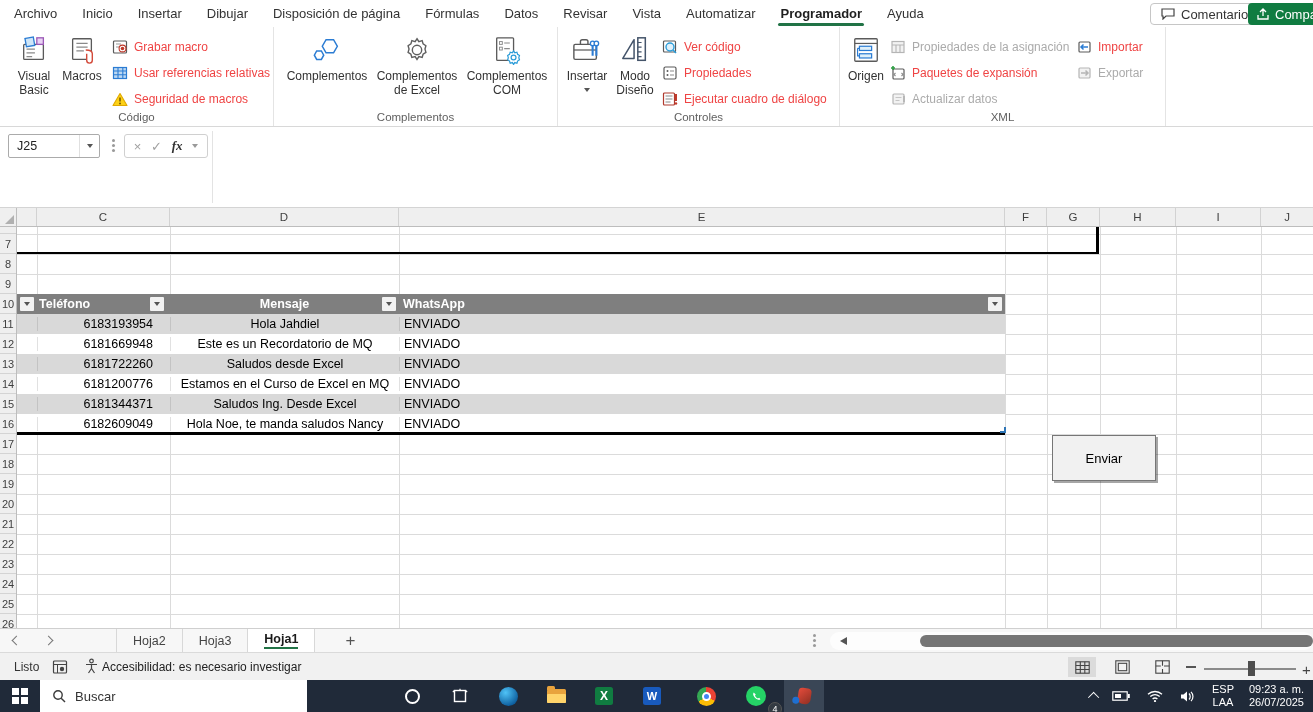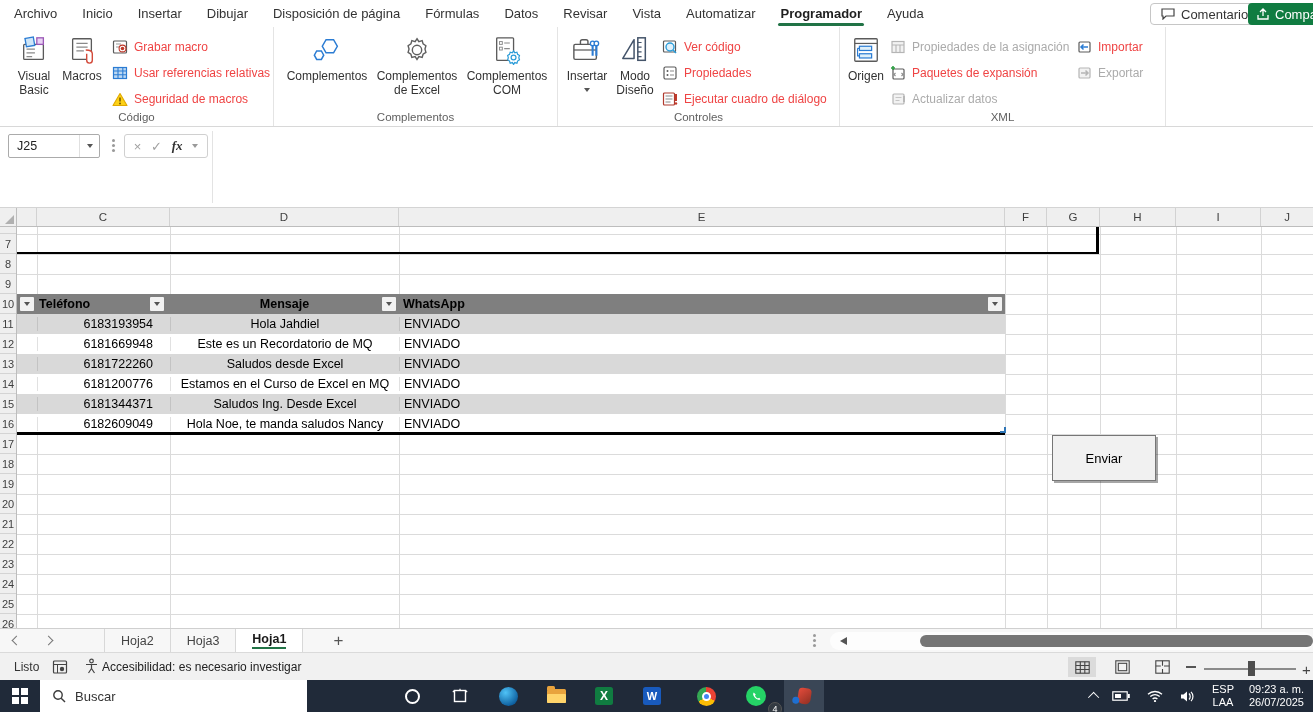--- a/index.html
+++ b/index.html
@@ -45,41 +45,41 @@
   .corner { position:absolute; left:0; top:0; width:17px; height:18px; border-right:1px solid #bdbdbd; }
   .corner::after { content:""; position:absolute; right:2px; bottom:2px; border-left:9px solid transparent; border-bottom:9px solid #b0b0b0; }
   .rowhdrs { position:absolute; left:0; top:19px; width:17px; bottom:0; background:#efefef; border-right:1px solid #bdbdbd; }
   .rh { height:20px; border-bottom:1px solid #d4d4d4; display:flex; align-items:center; justify-content:center; font-size:11px; color:#3f3f3f; }
   .rh.partial { height:7px; }
   .cells { position:absolute; left:17px; top:19px; right:0; bottom:0; }
   .hlines { position:absolute; left:0; right:0; top:7px; bottom:0; background:repeating-linear-gradient(to bottom, #dbdbdb 0 1px, transparent 1px 20px); }
   .vl { position:absolute; top:0; bottom:0; width:1px; background:#dbdbdb; }
   .boxv { position:absolute; left:1079px; top:0; width:2.5px; height:27px; background:#000; }
   .boxh { position:absolute; left:0; top:24.5px; width:1081px; height:2.5px; background:#000; }
-  .thead { position:absolute; left:0; top:67px; width:988px; height:20px; background:#7f7f7f; color:#000000; font-weight:bold; font-size:12.5px; }
+  .thead { position:absolute; left:0; top:67px; width:988px; height:20px; background:#7f7f7f; color:#ffffff; font-weight:bold; font-size:12.5px; }
   .thead .hl { position:absolute; top:0; height:20px; display:flex; align-items:center; }
   .filterbtn { position:absolute; top:3px; width:14px; height:14px; background:#f2f2f2; border-radius:1px; display:flex; align-items:center; justify-content:center; }
   .trow { position:absolute; left:0; width:988px; height:20px; display:flex; font-size:12.5px; color:#000; align-items:center; }
   .trow.band { background:#d9d9d9; }
   .trow.plain { background:#fff; }
   .c-b { width:20px; height:100%; }
   .c-tel { width:133px; text-align:right; padding-right:17px; border-left:1px solid rgba(120,120,120,.22); }
   .c-msg { width:229px; text-align:center; border-left:1px solid rgba(120,120,120,.22); }
   .c-wa { flex:1; padding-left:4px; border-left:1px solid rgba(120,120,120,.22); }
   .tbl-bottom { position:absolute; left:0; top:205px; width:988px; height:2.5px; background:#000; }
   .tbl-handle { position:absolute; left:983px; top:200px; width:6px; height:6px; border-right:2.5px solid #2e75b6; border-bottom:2.5px solid #2e75b6; }
   .enviar { position:absolute; left:1035px; top:208px; width:104px; height:46px; background:#f1f1f1; border:1px solid #767676; box-shadow:2px 2px 0 rgba(0,0,0,.35); font-size:13px; color:#000; font-family:"Liberation Sans",sans-serif; }
 
   
   .tabbar { position:absolute; left:0; top:628px; width:100%; height:24px; background:#f7f7f7; border-top:1px solid #cfcfcf; display:flex; align-items:stretch; font-size:12.5px; color:#444; }
   .tnav { width:32px; display:flex; align-items:center; justify-content:center; }
   .chev { width:7px; height:7px; border-left:1.6px solid #777; border-bottom:1.6px solid #777; }
   .chev.l { transform:rotate(45deg); }
   .chev.r { transform:rotate(225deg); }
-  .tabs { display:flex; margin-left:40px; }
+  .tabs { display:flex; margin-left:52px; }
   .stab { display:flex; align-items:center; padding:0 16px; border-right:1px solid #d8d8d8; }
   .stab:first-child { border-left:1px solid #d8d8d8; }
   .stab.active { background:#fff; font-weight:bold; color:#1a1a1a; }
   .stab.active span { border-bottom:2.5px solid #217346; padding-bottom:1px; }
   .newsheet { display:flex; align-items:center; margin-left:30px; font-size:17px; color:#555; }
   .tdots { position:absolute; left:813px; top:5px; }
   .hscroll-track { position:absolute; left:830px; top:3px; width:483px; height:18px; background:#fdfdfd; border-radius:9px; }
   .hscroll-arrow { position:absolute; left:10px; top:5px; width:0; height:0; border-top:4.5px solid transparent; border-bottom:4.5px solid transparent; border-right:7px solid #555; }
   .hscroll-thumb { position:absolute; left:90px; top:3px; width:393px; height:12px; background:#767676; border-radius:6px; }
 

